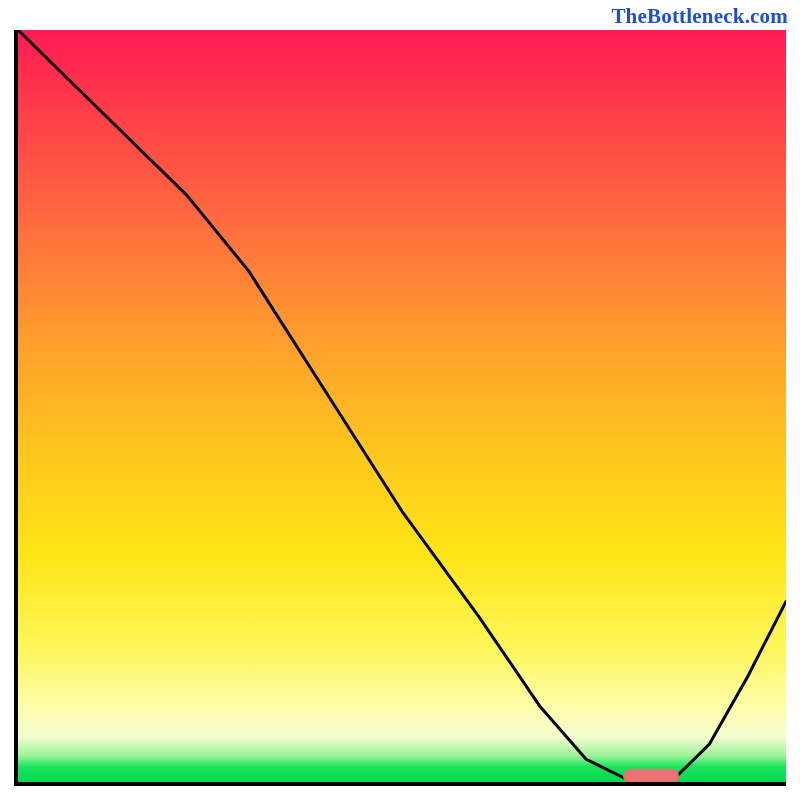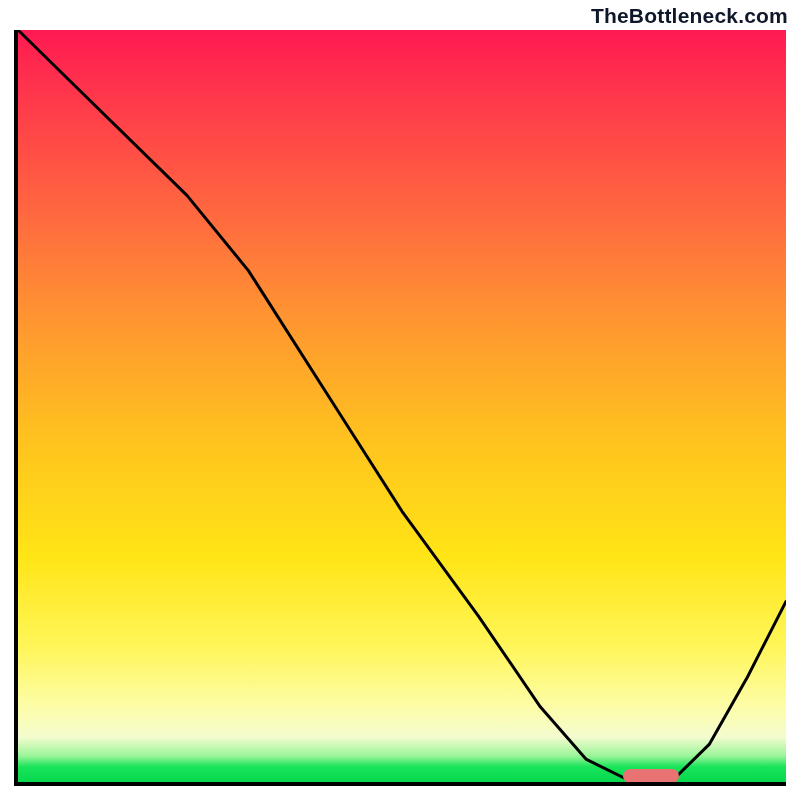--- a/index.html
+++ b/index.html
@@ -50,24 +50,24 @@
     width: 56px;
     height: 14px;
     background: #e97272;
     border-radius: 7px;
     transform: translate(-50%, -50%);
   }
   .watermark {
     position: absolute;
     top: 4px;
     right: 12px;
-    font-family: Liberation Sans, sans-serif;
+    font-family: Liberation Serif, serif;
     font-size: 21px;
     font-weight: 600;
-    color: #0f172a;
+    color: #1d4ed8;
     letter-spacing: 0.2px;
   }
 </style>
 </head>
 <body>
 
 <div class="stage">
 
   <div class="watermark">TheBottleneck.com</div>
 

